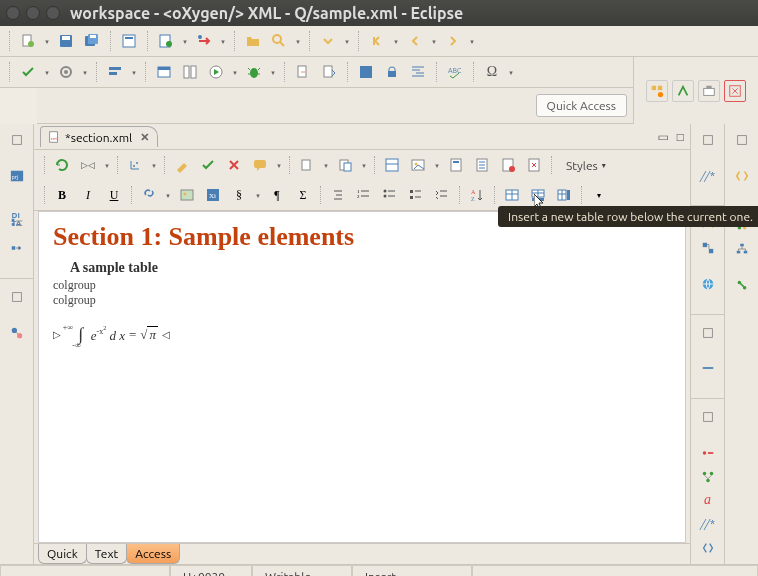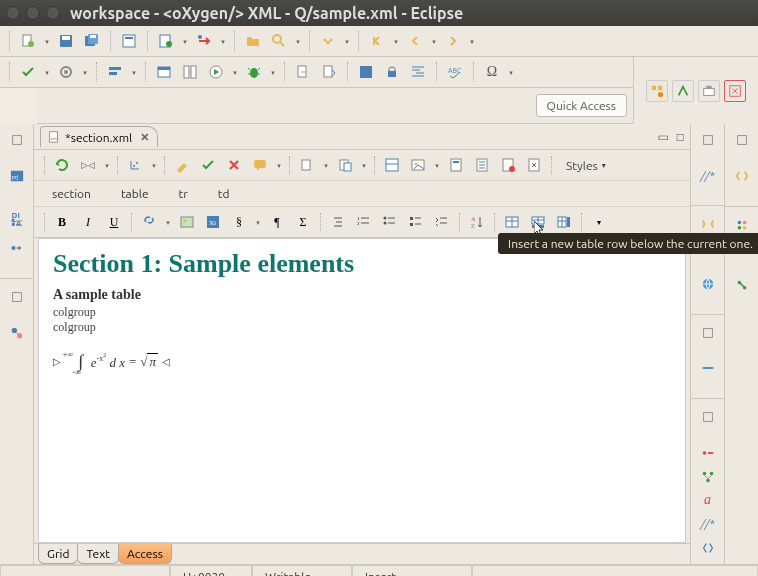--- a/index.html
+++ b/index.html
@@ -29,22 +29,22 @@
 .tab-bar .minmax { margin-left: auto; display: flex; gap: 8px; color: #555; }
 .editor-toolbar { display: flex; align-items: center; gap: 4px; padding: 4px 8px; background: #ede9e0; }
 .et-btn { width: 22px; height: 22px; display:flex; align-items:center; justify-content:center; border-radius:2px; }
 .et-sep { width: 1px; height: 18px; border-left: 1px dotted #aaa; margin: 0 2px; }
 .styles-btn { padding: 2px 8px; display: flex; align-items: center; gap: 4px; color: #444; }
 .breadcrumb { display: flex; gap: 18px; padding: 4px 12px; color: #333; border-top: 1px solid #d8d3c8; border-bottom: 1px solid #d8d3c8; background:#ede9e0; }
 .breadcrumb span { padding: 2px 6px; }
 .format-toolbar { display: flex; align-items: center; gap: 4px; padding: 4px 8px; background:#ede9e0; border-bottom: 1px solid #ccc6bb; position: relative; }
 .fmt-btn { width: 22px; height: 22px; display:flex; align-items:center; justify-content:center; border-radius:2px; font-family: Georgia, serif; }
 .editor-content { flex: 1; background: #fff; padding: 10px 14px; color: #333; overflow:auto; border: 1px solid #ccc; margin: 0 4px; }
-.editor-content h1 { font-family: Georgia, serif; color: #0f766e; font-size: 26px; font-weight: bold; margin-bottom: 8px; }
-.caption { font-weight: bold; font-family: Georgia, serif; font-size: 14px; margin-bottom: 2px; }
+.editor-content h1 { font-family: Georgia, serif; color: #c2410c; font-size: 26px; font-weight: bold; margin-bottom: 8px; }
+.caption { font-weight: bold; font-family: Georgia, serif; font-size: 14px; margin-bottom: 2px; margin-left: 17px; }
 .colgroup { color: #444; font-family: Georgia, serif; }
 .sample-table { border-collapse: collapse; margin-top: 4px; font-family: Georgia, serif; font-size: 14px; }
 .sample-table td { border: 1px solid #c5d4de; padding: 2px 10px; background:#fff; }
 .sample-table tr:first-child td { background: #f4f7f9; }
 .math { margin-top: 12px; font-family: "Times New Roman", serif; font-size: 13px; display:flex; align-items:center; gap:4px; }
 .math .tri { font-size:10px; color:#333; }
 .math .intg { font-size:18px; position:relative; }
 .math .lim-top { font-size:8px; position:relative; top:-10px; left:-2px; }
 .math .lim-bot { font-size:8px; position:relative; top:8px; left:-14px; }
 .math .sqrt { border-top: 1px solid #000; padding: 0 2px; }
@@ -447,26 +447,20 @@
             <path d="M6 6 L10 10 M10 6 L6 10" stroke="#d44"></path>
           </svg>
         </div>
       <span class="et-sep"></span>
       <div class="styles-btn">
           <span>Styles</span> 
           <span style="font-size:8px">▾</span>
         </div>
     </div>
 
-    <div class="breadcrumb">
-      <span>section</span>
-      <span>table</span>
-      <span>tr</span>
-      <span>td</span>
-    </div>
 
     <div class="format-toolbar">
       <span class="et-sep"></span>
       <div class="fmt-btn">
           <b>B</b>
         </div>
       <div class="fmt-btn">
           <i>I</i>
         </div>
       <div class="fmt-btn">
@@ -589,21 +583,21 @@
           <span class="lim-bot">-∞</span>
         </span>
         <span style="margin-left:-8px"><i>e</i><sup style="font-size:8px"><span>-x</span><sup style="font-size:6px">2</sup></sup> <i>d x</i></span>
         <span>=</span>
         <span><span>√</span><span class="sqrt"><i>π</i></span></span>
         <span class="tri">◁</span>
       </div>
     </div>
 
     <div class="view-tabs">
-      <div class="view-tab">Grid</div>
+      <div class="view-tab">Quick</div>
       <div class="view-tab">Text</div>
       <div class="view-tab active">Access</div>
     </div>
   </div>
 
   <div class="right-strip">
     <div class="strip-icn">
         <svg width="14" height="14" viewBox="0 0 16 16">
           <rect x="3" y="3" width="10" height="10" fill="none" stroke="#888"></rect>
         </svg>

